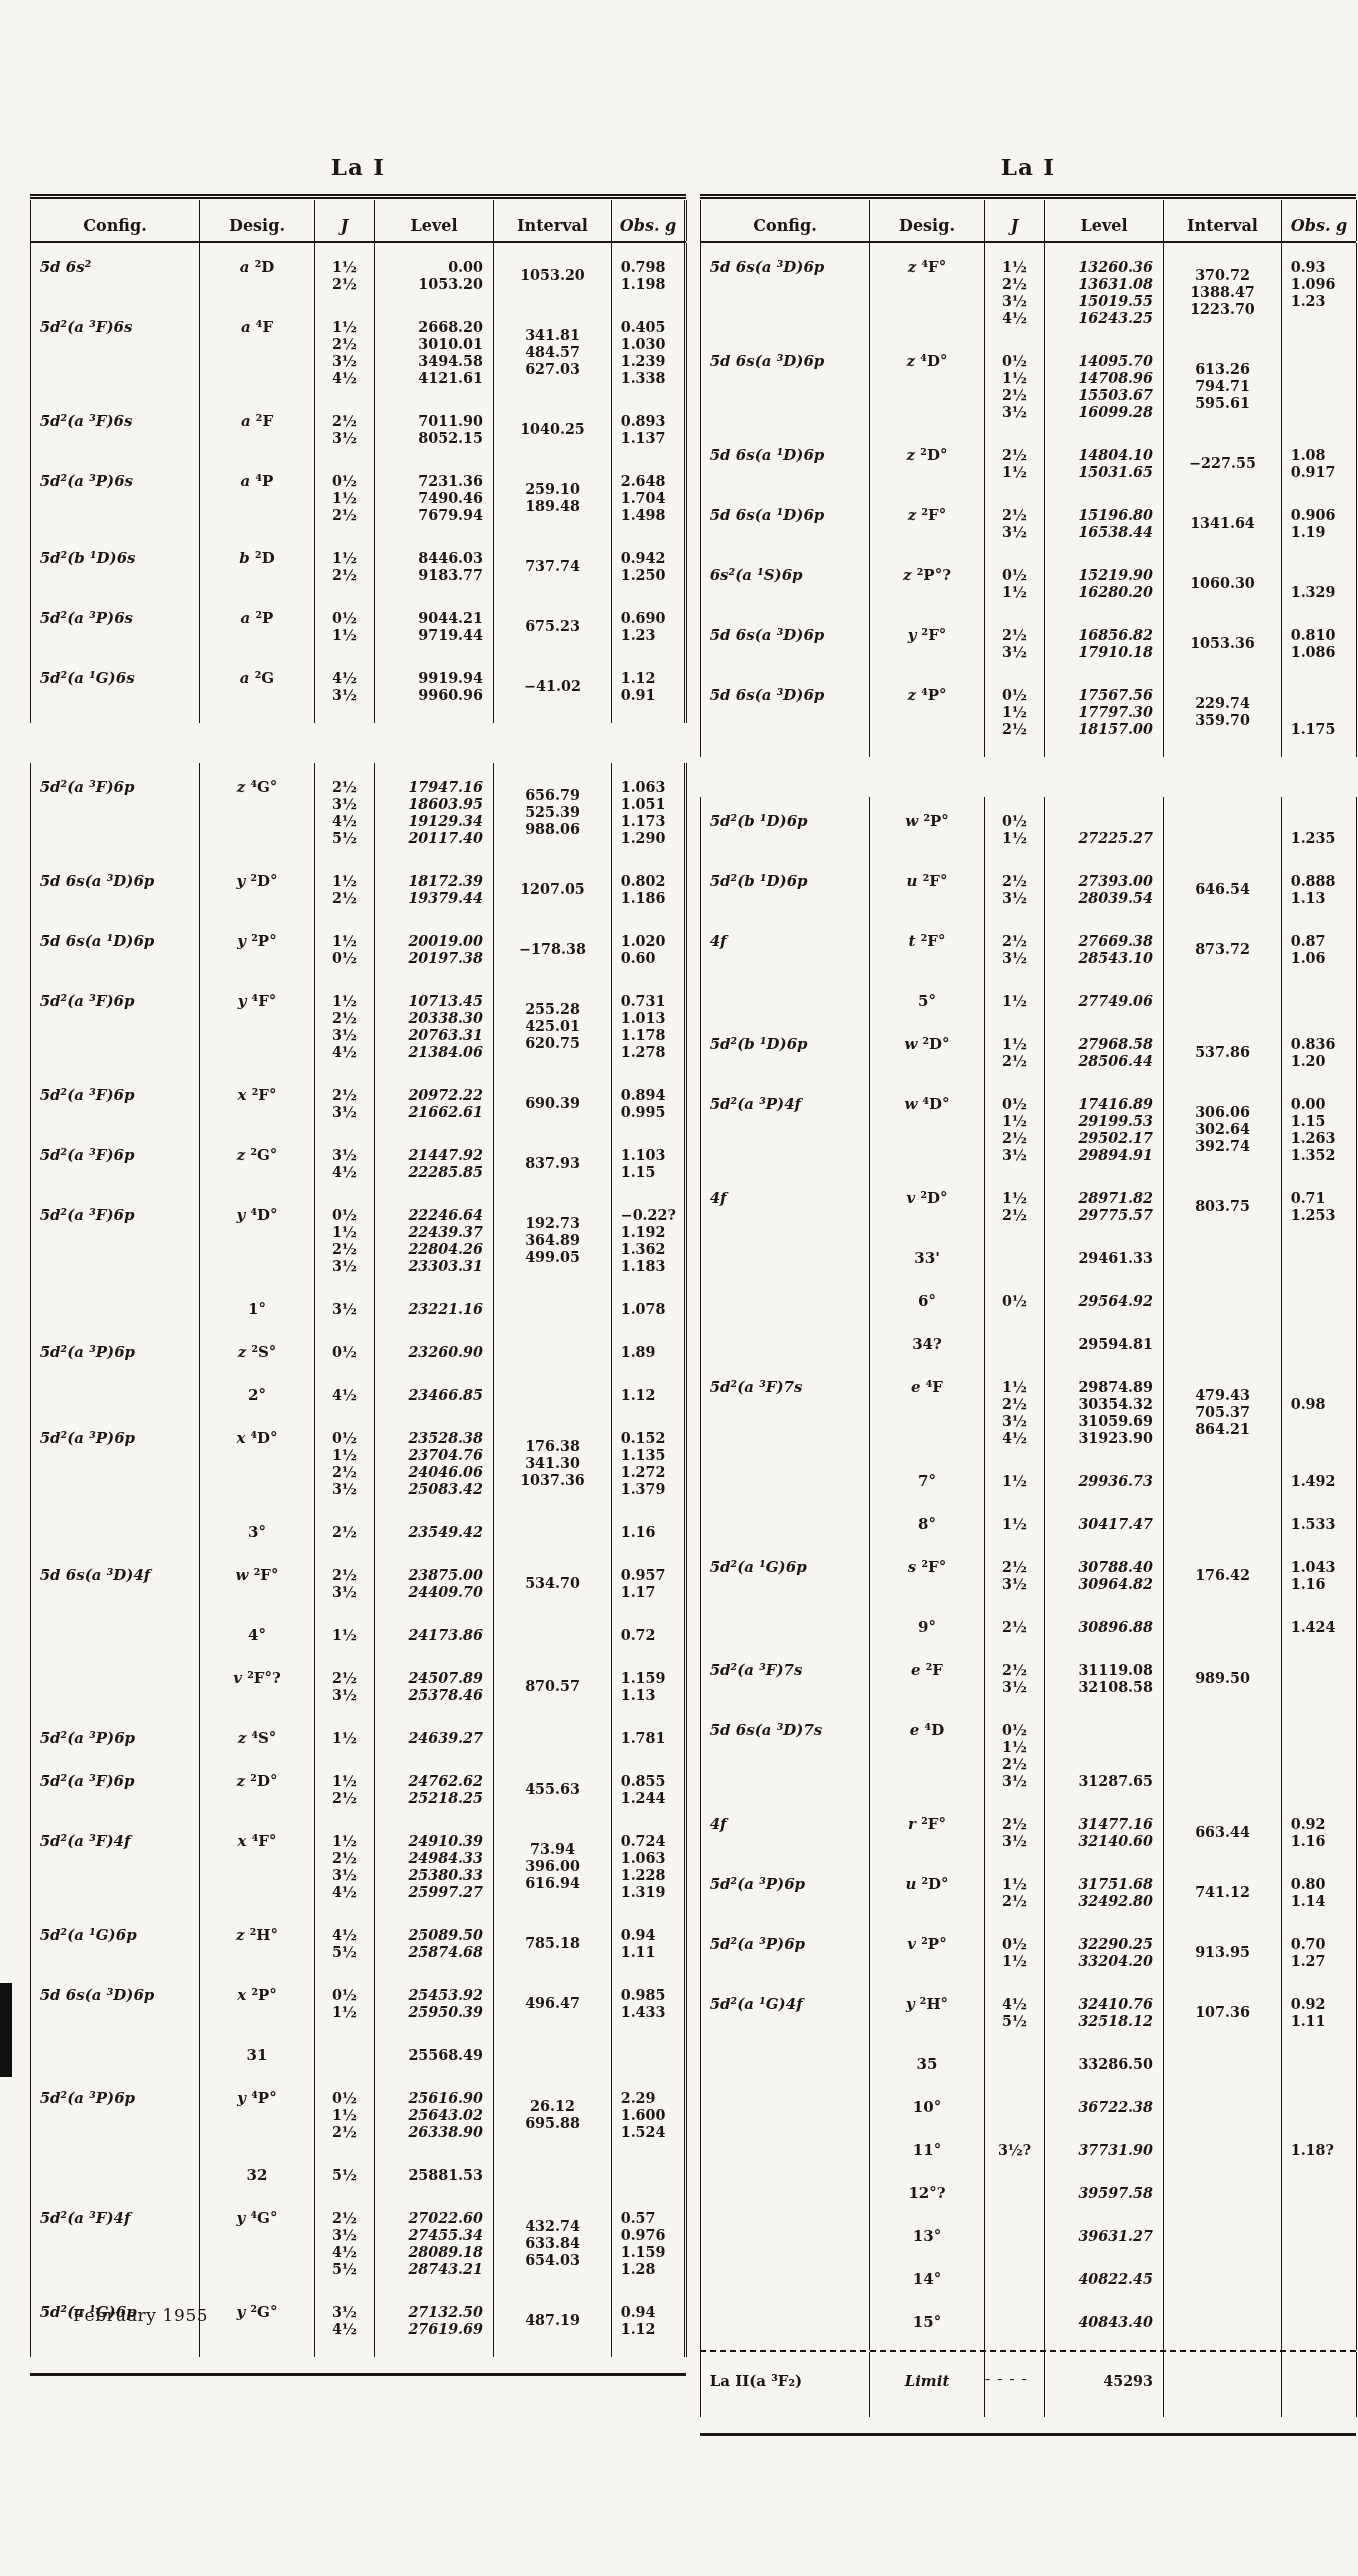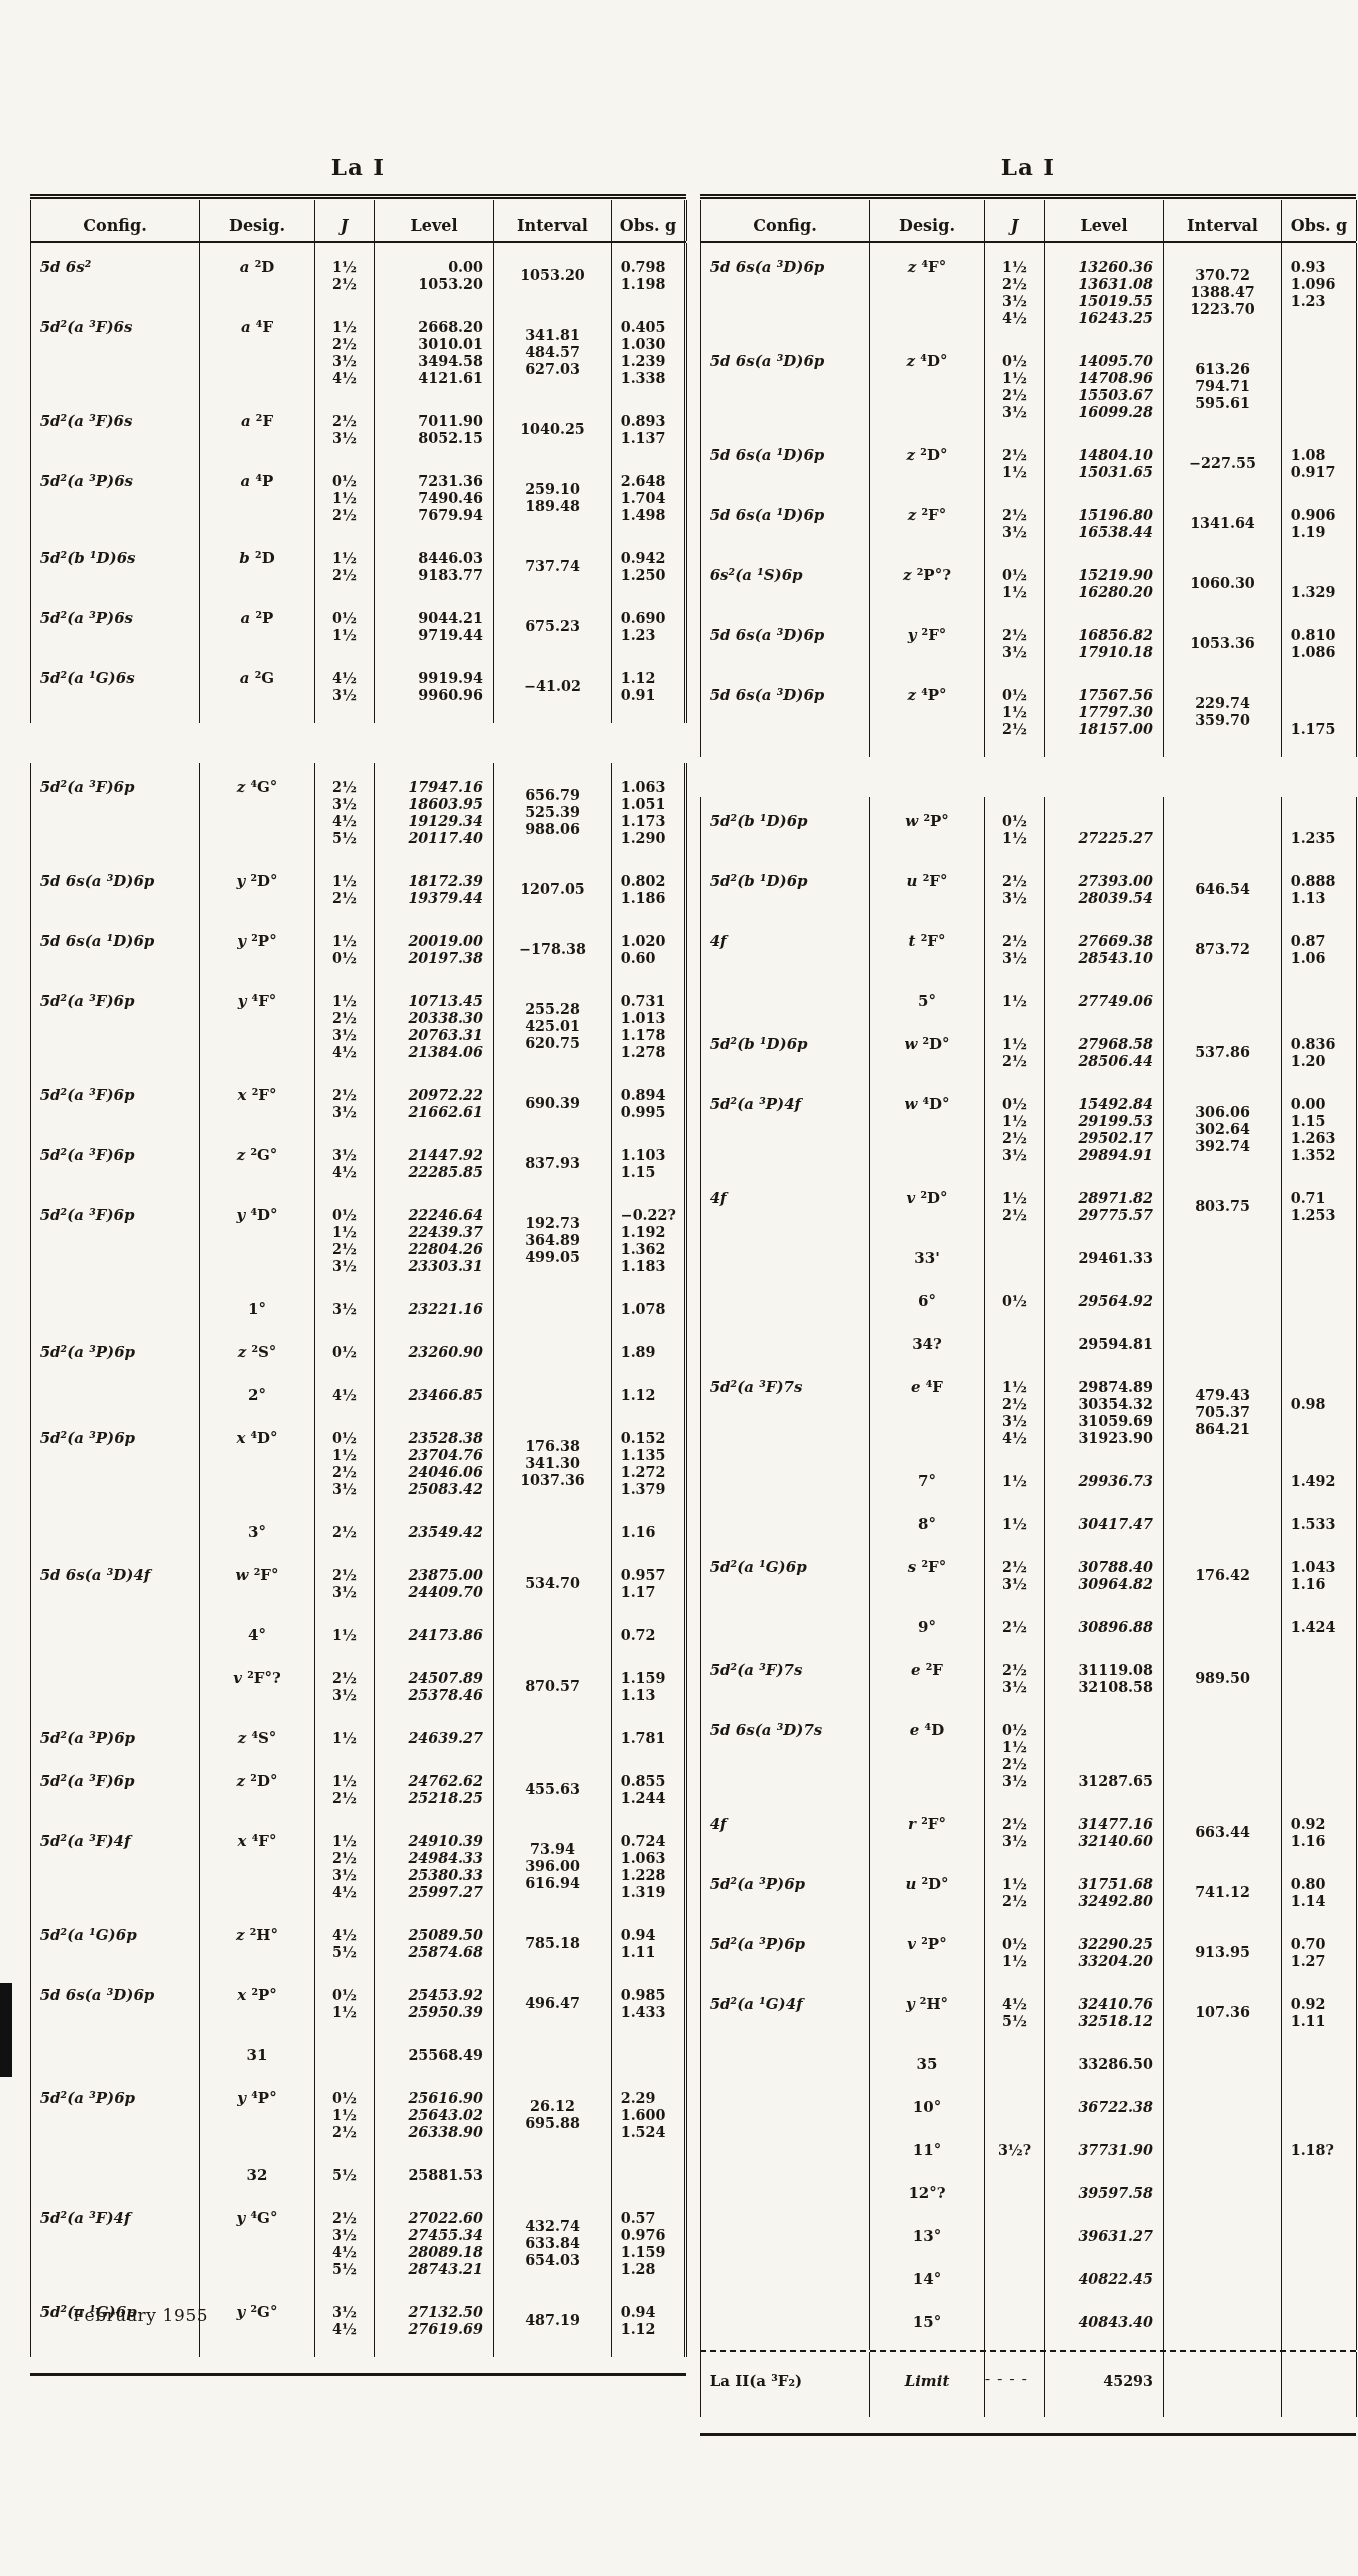--- a/index.html
+++ b/index.html
@@ -6,21 +6,21 @@
   .page{position:relative;width:1358px;height:2576px;background:#f7f5ef;overflow:hidden;
         font-family:"DejaVu Serif", serif;color:#1b1713;}
   .col{position:absolute;top:141px;width:656px;}
   .col-left{left:30px;}
   .col-right{left:700px;}
   .tbl-title{text-align:center;font-size:23px;font-weight:700;letter-spacing:1.2px;margin-bottom:13.6px;margin-top:12px;}
   .tbl{border-top:5px double #1b1713;--cols:169px 115px 60px 119px 118px 76px;}
   .hdr{display:grid;grid-template-columns:var(--cols);border-bottom:2.5px solid #1b1713;margin-top:1.9px;}
   .hdr .cell{padding:16px 0 6px;text-align:center;font-weight:700;font-size:16px;}
   .hdr .cell:nth-child(3){font-style:italic;}
-  .hdr .cell:nth-child(6){}
+  .hdr .cell:nth-child(6){font-style:italic;}
   .cell{border-left:1.2px solid #1b1713;}
   .cell:first-child{border-left:1.2px solid #1b1713;}
   .tbl-left .cell:last-child{border-right:3.1px double #1b1713;}
   .tbl-right .cell:last-child{border-right:1.2px solid #1b1713;}
   .gap{height:40px;}
   .entry{display:grid;grid-template-columns:var(--cols);}
   .entry .cell{padding-top:26px;}
   .sec .entry:first-child .cell{padding-top:16px;}
   .sec .entry:last-child .cell{padding-bottom:18.6px;}
   .cfg{font-style:italic;font-weight:700;font-size:15px;padding-left:8.7px;line-height:17px;}
@@ -961,21 +961,21 @@
           <div class="entry it">
             <div class="cell cfg">5d²(a ³P)4f</div>
             <div class="cell dsg"><i>w </i>⁴D°</div>
             <div class="cell jc">
               <div class="ln">0½</div>
               <div class="ln">1½</div>
               <div class="ln">2½</div>
               <div class="ln">3½</div>
             </div>
             <div class="cell lvl">
-              <div class="ln">15492.84</div>
+              <div class="ln">17416.89</div>
               <div class="ln">29199.53</div>
               <div class="ln">29502.17</div>
               <div class="ln">29894.91</div>
             </div>
             <div class="cell itv">
               <div class="ln">306.06</div>
               <div class="ln">302.64</div>
               <div class="ln">392.74</div>
             </div>
             <div class="cell gv">

